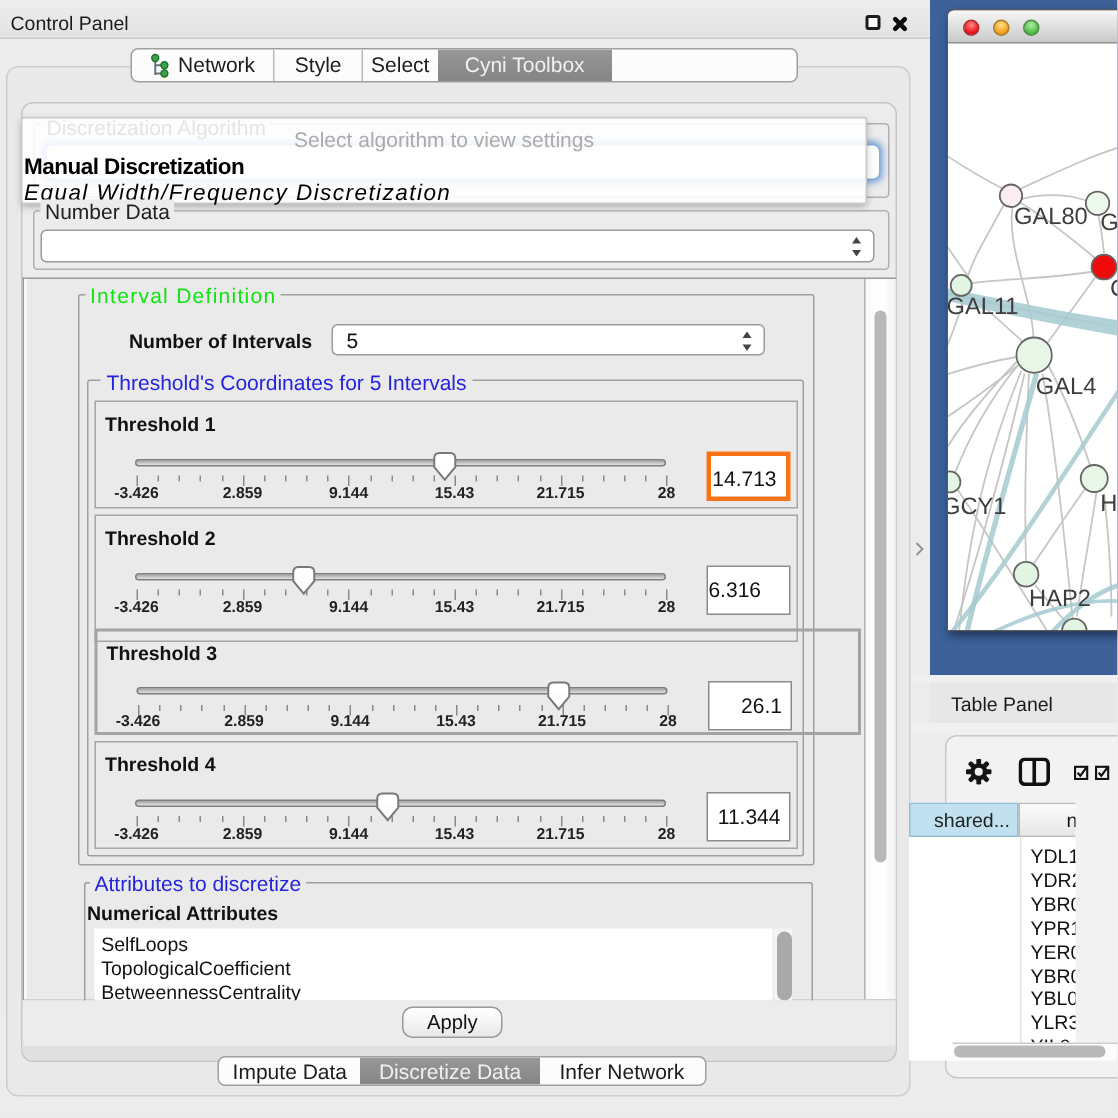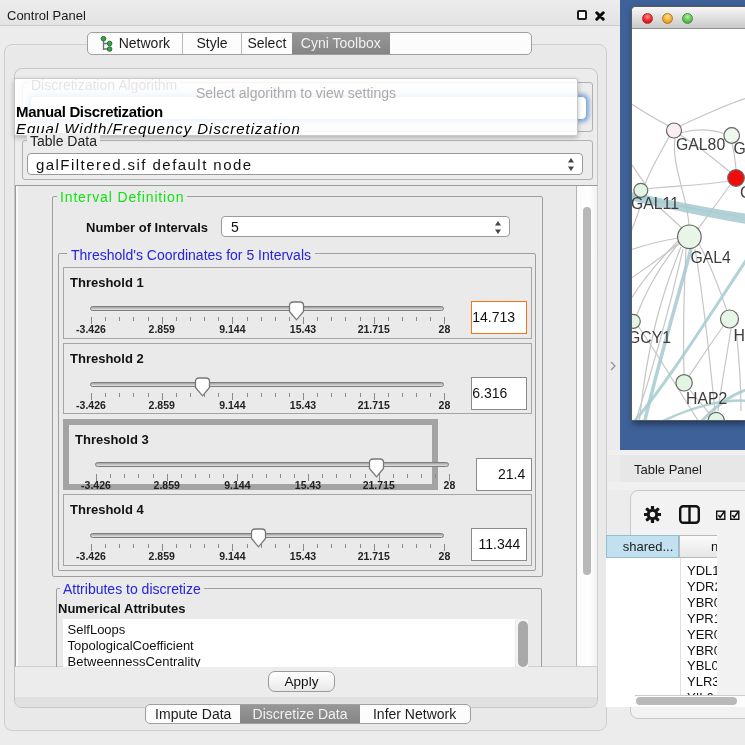--- a/index.html
+++ b/index.html
@@ -27,36 +27,35 @@
     <svg width="14" height="17" viewBox="0 0 14 17" style="margin-right:5px;">
       <path d="M3.5 4 V15 M3.5 8.5 L9 8.5 M3.5 14 L9 14" stroke="#66717f" stroke-width="1.3" fill="none"></path>
       <circle cx="3.5" cy="3.7" r="2.3" fill="#3da04b" stroke="#1e722c" stroke-width="1"></circle>
       <circle cx="9.6" cy="8.5" r="2.3" fill="#3da04b" stroke="#1e722c" stroke-width="1"></circle>
       <circle cx="9.6" cy="14" r="2.3" fill="#3da04b" stroke="#1e722c" stroke-width="1"></circle>
     </svg>
     <span>Network</span>
   </div>
   <div style="width:58.6px;border-left:1px solid #b9b9b9;display:flex;align-items:center;justify-content:center;">Style</div>
   <div style="width:50.9px;border-left:1px solid #b9b9b9;display:flex;align-items:center;justify-content:center;">Select</div>
-  <div style="width:98px;background:linear-gradient(#979797,#858585);color:#f0f0f0;display:flex;align-items:center;justify-content:center;">Cyni Toolbox</div>
+  <div style="width:116px;background:linear-gradient(#979797,#858585);color:#f0f0f0;display:flex;align-items:center;justify-content:center;">Cyni Toolbox</div>
 </div>
 
 <div class="abs" style="left:22px;top:82px;width:571px;height:50px;border:1px solid #b0b0b0;border-radius:3px;"></div>
 <div class="abs" style="left:28px;top:77px;background:#ececec;padding:0 3px;font-size:14px;color:#222;">Discretization Algorithm</div>
 <div class="abs" style="left:30px;top:96px;width:557px;height:24px;background:#fff;border:1.5px solid #85aede;border-radius:5px;box-shadow:0 0 4px 1.5px rgba(90,140,210,0.75);"></div>
 
 <div class="abs" style="left:14px;top:78px;width:564px;height:58px;background:rgba(255,255,255,0.88);border:1px solid #c9c9c9;border-radius:2px;box-shadow:0 2px 5px rgba(0,0,0,0.25);"></div>
 <div class="abs" style="left:14px;top:84.5px;width:564px;text-align:center;font-size:14px;color:#aaaaaa;">Select algorithm to view settings</div>
 <div class="abs" style="left:16px;top:102.5px;font-size:15px;letter-spacing:-0.35px;font-weight:bold;color:#000;">Manual Discretization</div>
 <div class="abs" style="left:16px;top:119.5px;font-size:15px;letter-spacing:0.97px;color:#000000;font-style:italic;">Equal Width/Frequency Discretization</div>
 
 <div class="abs" style="left:22px;top:140px;width:571px;height:40px;border:1px solid #b0b0b0;border-radius:3px;"></div>
-<div class="abs" style="left:27px;top:133px;background:#ececec;padding:0 3px;font-size:14px;color:#222;">Table Data</div>
+<div class="abs" style="left:27px;top:133px;background:#ececec;padding:0 3px;font-size:14px;color:#222;">Number Data</div>
 <div class="abs" style="left:27px;top:153px;width:556px;height:22px;background:#fff;border:1px solid #9a9a9a;border-radius:4px;">
-  <div style="position:absolute;left:8px;top:2px;font-size:15px;letter-spacing:1.45px;color:#111;">galFiltered.sif default node</div>
   <svg style="position:absolute;right:7px;top:4px;" width="8" height="13" viewBox="0 0 8 13">
     <path d="M4 0 L7 4.4 L1 4.4 Z" fill="#444"></path>
       <path d="M4 13 L7 8.6 L1 8.6 Z" fill="#444"></path>
   </svg>
 </div>
 
 <div class="abs" style="left:15px;top:185px;width:583px;height:482px;background:#eaeaea;border:1px solid #9a9a9a;border-right-color:#cfcfcf;border-bottom-color:#cfcfcf;box-shadow:inset 2px 0 0 #f8f8f8;overflow:hidden;">
 </div>
 
 <div class="abs" style="left:576px;top:186px;width:21px;height:480px;background:linear-gradient(90deg,#fafafa,#ffffff 60%,#f2f2f2);border-left:1px solid #b5b5b5;"></div>
@@ -110,23 +109,23 @@
       <div style="position:absolute;left:2.0px;top:54.5px;width:50px;text-align:center;font-size:10.5px;font-weight:bold;color:#222;">-3.426</div>
       <div style="position:absolute;left:72.7px;top:54.5px;width:50px;text-align:center;font-size:10.5px;font-weight:bold;color:#222;">2.859</div>
       <div style="position:absolute;left:143.4px;top:54.5px;width:50px;text-align:center;font-size:10.5px;font-weight:bold;color:#222;">9.144</div>
       <div style="position:absolute;left:214.0px;top:54.5px;width:50px;text-align:center;font-size:10.5px;font-weight:bold;color:#222;">15.43</div>
       <div style="position:absolute;left:284.7px;top:54.5px;width:50px;text-align:center;font-size:10.5px;font-weight:bold;color:#222;">21.715</div>
       <div style="position:absolute;left:355.4px;top:54.5px;width:50px;text-align:center;font-size:10.5px;font-weight:bold;color:#222;">28</div>
       <svg style="position:absolute;left:224.0px;top:33.3px;" width="17" height="20" viewBox="0 0 17 20">
         <path d="M1.5 4.5 Q1.5 1 5 1 L12 1 Q15.5 1 15.5 4.5 L15.5 10.5 L8.5 18.8 L1.5 10.5 Z" fill="#fdfdfd" stroke="#787878" stroke-width="1.3"></path>
         <path d="M2.8 5 Q2.8 2.2 5.2 2.2 L11.8 2.2 Q14.2 2.2 14.2 5 L14.2 8 L2.8 8 Z" fill="#ffffff"></path>
       </svg>
-      <div style="position:absolute;left:407.3px;top:33.3px;width:56px;height:33px;background:#fff;border:1px solid #f97316;font-size:14px;color:#111;text-align:left;line-height:31px;padding-right:6px;">14.713</div>
+      <div style="position:absolute;left:407.3px;top:33.3px;width:56px;height:33px;background:#fff;border:3px solid #f97316;font-size:14px;color:#111;text-align:center;line-height:31px;padding-right:6px;">14.713</div>
     </div>
-    <div class="abs" style="left:63px;top:343px;width:469px;height:71px;border:1px solid #a5a5a5;">
+    <div class="abs" style="left:63px;top:343px;width:469px;height:85px;border:1px solid #a5a5a5;">
       <div style="position:absolute;left:6px;top:7px;font-size:13px;font-weight:bold;color:#111;">Threshold 2</div>
       <div style="position:absolute;left:26px;top:37.8px;width:354px;height:5px;background:linear-gradient(#a2a2a2,#e3e3e3);border:1px solid #7e7e7e;border-radius:3px;"></div>
       <div style="position:absolute;left:27.0px;top:49px;width:1px;height:7px;background:#8a8a8a;"></div>
       <div style="position:absolute;left:41.1px;top:49px;width:1px;height:4px;background:#8a8a8a;"></div>
       <div style="position:absolute;left:55.3px;top:49px;width:1px;height:4px;background:#8a8a8a;"></div>
       <div style="position:absolute;left:69.4px;top:49px;width:1px;height:4px;background:#8a8a8a;"></div>
       <div style="position:absolute;left:83.5px;top:49px;width:1px;height:4px;background:#8a8a8a;"></div>
       <div style="position:absolute;left:97.7px;top:49px;width:1px;height:7px;background:#8a8a8a;"></div>
       <div style="position:absolute;left:111.8px;top:49px;width:1px;height:4px;background:#8a8a8a;"></div>
       <div style="position:absolute;left:126.0px;top:49px;width:1px;height:4px;background:#8a8a8a;"></div>
@@ -153,21 +152,21 @@
       <div style="position:absolute;left:143.4px;top:54.5px;width:50px;text-align:center;font-size:10.5px;font-weight:bold;color:#222;">9.144</div>
       <div style="position:absolute;left:214.0px;top:54.5px;width:50px;text-align:center;font-size:10.5px;font-weight:bold;color:#222;">15.43</div>
       <div style="position:absolute;left:284.7px;top:54.5px;width:50px;text-align:center;font-size:10.5px;font-weight:bold;color:#222;">21.715</div>
       <div style="position:absolute;left:355.4px;top:54.5px;width:50px;text-align:center;font-size:10.5px;font-weight:bold;color:#222;">28</div>
       <svg style="position:absolute;left:129.6px;top:33.3px;" width="17" height="20" viewBox="0 0 17 20">
         <path d="M1.5 4.5 Q1.5 1 5 1 L12 1 Q15.5 1 15.5 4.5 L15.5 10.5 L8.5 18.8 L1.5 10.5 Z" fill="#fdfdfd" stroke="#787878" stroke-width="1.3"></path>
         <path d="M2.8 5 Q2.8 2.2 5.2 2.2 L11.8 2.2 Q14.2 2.2 14.2 5 L14.2 8 L2.8 8 Z" fill="#ffffff"></path>
       </svg>
       <div style="position:absolute;left:407.3px;top:33.3px;width:56px;height:33px;background:#fff;border:1px solid #8a8a8a;font-size:14px;color:#111;text-align:right;line-height:31px;padding-right:22px;">6.316</div>
     </div>
-    <div class="abs" style="left:63px;top:418.5px;width:375px;height:71.7px;border:6px solid #a3a3a3;">
+    <div class="abs" style="left:63px;top:418.5px;width:511px;height:71.7px;border:2px solid #a3a3a3;">
       <div style="position:absolute;left:6px;top:7px;font-size:13px;font-weight:bold;color:#111;">Threshold 3</div>
       <div style="position:absolute;left:26px;top:37.8px;width:354px;height:5px;background:linear-gradient(#a2a2a2,#e3e3e3);border:1px solid #7e7e7e;border-radius:3px;"></div>
       <div style="position:absolute;left:27.0px;top:49px;width:1px;height:7px;background:#8a8a8a;"></div>
       <div style="position:absolute;left:41.1px;top:49px;width:1px;height:4px;background:#8a8a8a;"></div>
       <div style="position:absolute;left:55.3px;top:49px;width:1px;height:4px;background:#8a8a8a;"></div>
       <div style="position:absolute;left:69.4px;top:49px;width:1px;height:4px;background:#8a8a8a;"></div>
       <div style="position:absolute;left:83.5px;top:49px;width:1px;height:4px;background:#8a8a8a;"></div>
       <div style="position:absolute;left:97.7px;top:49px;width:1px;height:7px;background:#8a8a8a;"></div>
       <div style="position:absolute;left:111.8px;top:49px;width:1px;height:4px;background:#8a8a8a;"></div>
       <div style="position:absolute;left:126.0px;top:49px;width:1px;height:4px;background:#8a8a8a;"></div>
@@ -192,21 +191,21 @@
       <div style="position:absolute;left:2.0px;top:54.5px;width:50px;text-align:center;font-size:10.5px;font-weight:bold;color:#222;">-3.426</div>
       <div style="position:absolute;left:72.7px;top:54.5px;width:50px;text-align:center;font-size:10.5px;font-weight:bold;color:#222;">2.859</div>
       <div style="position:absolute;left:143.4px;top:54.5px;width:50px;text-align:center;font-size:10.5px;font-weight:bold;color:#222;">9.144</div>
       <div style="position:absolute;left:214.0px;top:54.5px;width:50px;text-align:center;font-size:10.5px;font-weight:bold;color:#222;">15.43</div>
       <div style="position:absolute;left:284.7px;top:54.5px;width:50px;text-align:center;font-size:10.5px;font-weight:bold;color:#222;">21.715</div>
       <div style="position:absolute;left:355.4px;top:54.5px;width:50px;text-align:center;font-size:10.5px;font-weight:bold;color:#222;">28</div>
       <svg style="position:absolute;left:299.2px;top:33.3px;" width="17" height="20" viewBox="0 0 17 20">
         <path d="M1.5 4.5 Q1.5 1 5 1 L12 1 Q15.5 1 15.5 4.5 L15.5 10.5 L8.5 18.8 L1.5 10.5 Z" fill="#fdfdfd" stroke="#787878" stroke-width="1.3"></path>
         <path d="M2.8 5 Q2.8 2.2 5.2 2.2 L11.8 2.2 Q14.2 2.2 14.2 5 L14.2 8 L2.8 8 Z" fill="#ffffff"></path>
       </svg>
-      <div style="position:absolute;left:407.3px;top:33.3px;width:56px;height:33px;background:#fff;border:1px solid #8a8a8a;font-size:14px;color:#111;text-align:right;line-height:31px;padding-right:6px;">21.4</div>
+      <div style="position:absolute;left:407.3px;top:33.3px;width:56px;height:33px;background:#fff;border:1px solid #8a8a8a;font-size:14px;color:#111;text-align:right;line-height:31px;padding-right:6px;">26.1</div>
     </div>
     <div class="abs" style="left:63px;top:494px;width:469px;height:71.7px;border:1px solid #a5a5a5;">
       <div style="position:absolute;left:6px;top:7px;font-size:13px;font-weight:bold;color:#111;">Threshold 4</div>
       <div style="position:absolute;left:26px;top:37.8px;width:354px;height:5px;background:linear-gradient(#a2a2a2,#e3e3e3);border:1px solid #7e7e7e;border-radius:3px;"></div>
       <div style="position:absolute;left:27.0px;top:49px;width:1px;height:7px;background:#8a8a8a;"></div>
       <div style="position:absolute;left:41.1px;top:49px;width:1px;height:4px;background:#8a8a8a;"></div>
       <div style="position:absolute;left:55.3px;top:49px;width:1px;height:4px;background:#8a8a8a;"></div>
       <div style="position:absolute;left:69.4px;top:49px;width:1px;height:4px;background:#8a8a8a;"></div>
       <div style="position:absolute;left:83.5px;top:49px;width:1px;height:4px;background:#8a8a8a;"></div>
       <div style="position:absolute;left:97.7px;top:49px;width:1px;height:7px;background:#8a8a8a;"></div>

